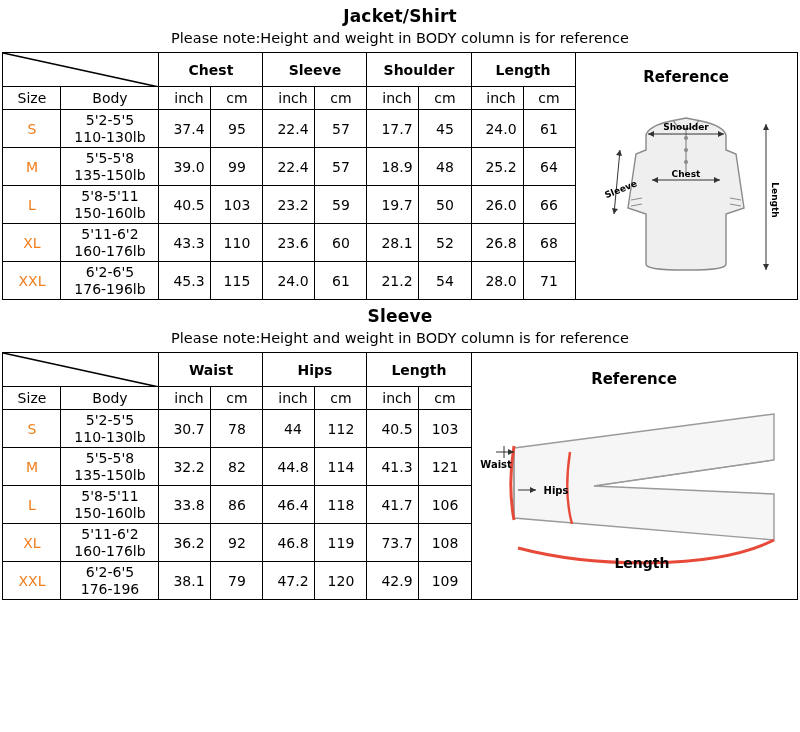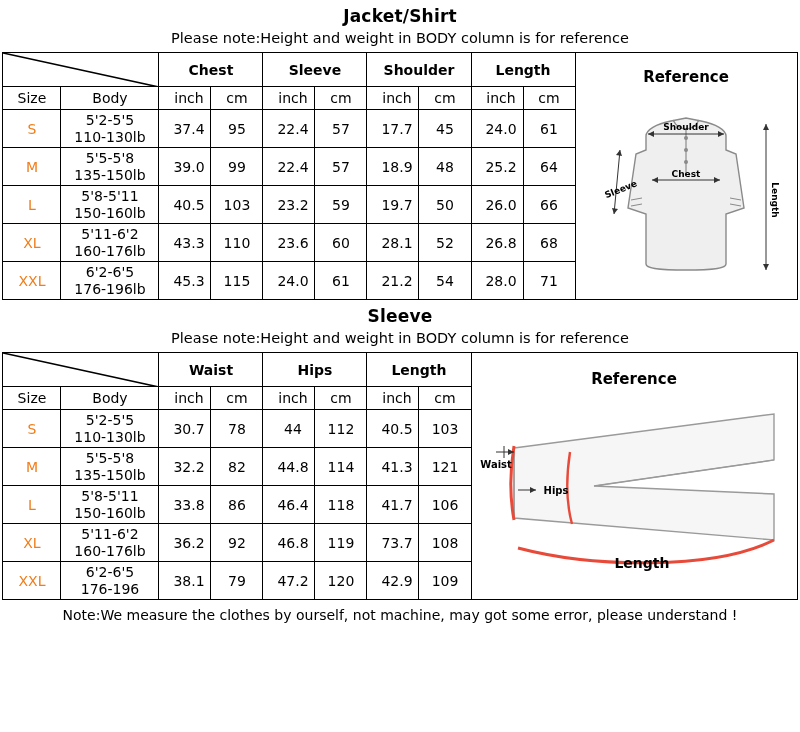--- a/index.html
+++ b/index.html
@@ -416,14 +416,13 @@
         <td class="val-cell val-left">38.1</td>
         <td class="val-cell">79</td>
         <td class="val-cell val-left">47.2</td>
         <td class="val-cell">120</td>
         <td class="val-cell val-left">42.9</td>
         <td class="val-cell">109</td>
       </tr>
     </tbody>
   </table>
 
-  <div class="footer-note">Note:We measure the clothes by ourself, not machine, may got some error, please understand !</div>
 </div>
 
 </body></html>

